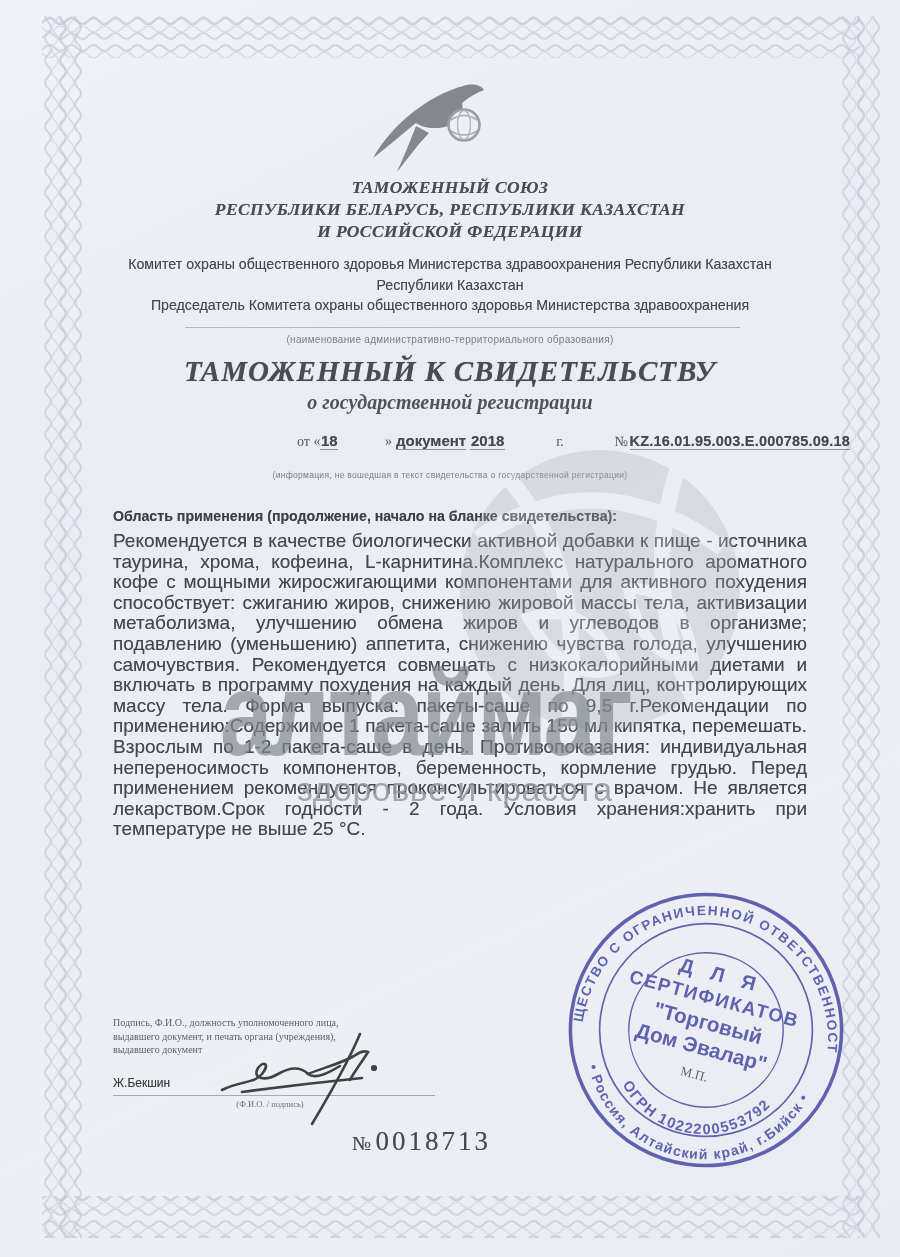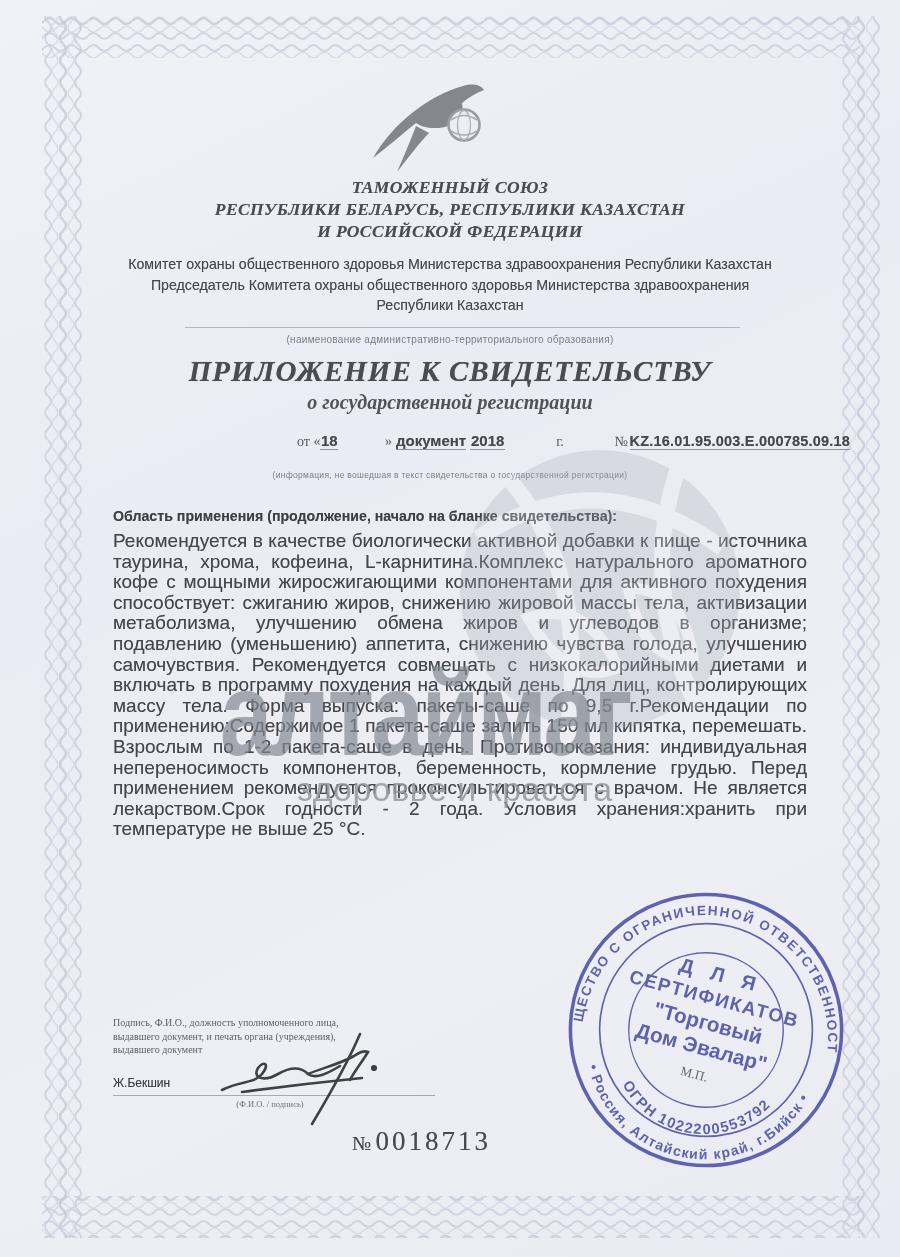--- a/index.html
+++ b/index.html
@@ -99,28 +99,28 @@
     </g>
   </svg>
 
   <div class="abs ctr union z3">
     <div>ТАМОЖЕННЫЙ СОЮЗ</div>
     <div>РЕСПУБЛИКИ БЕЛАРУСЬ, РЕСПУБЛИКИ КАЗАХСТАН</div>
     <div>И РОССИЙСКОЙ ФЕДЕРАЦИИ</div>
   </div>
   <div class="abs ctr committee z3">
     <div>Комитет охраны общественного здоровья Министерства здравоохранения Республики Казахстан</div>
+    <div>Республики Казахстан</div>
     <div>Председатель Комитета охраны общественного здоровья Министерства здравоохранения</div>
-    <div>Республики Казахстан</div>
   </div>
 
   <div class="abs region-line z3"></div>
   <div class="abs ctr region-note z3">(наименование административно-территориального образования)</div>
 
-  <div class="abs ctr doc-title z3">ПРИЛОЖЕНИЕ К СВИДЕТЕЛЬСТВУ</div>
+  <div class="abs ctr doc-title z3">ТАМОЖЕННЫЙ К СВИДЕТЕЛЬСТВУ</div>
   <div class="abs ctr doc-subtitle z3">о государственной регистрации</div>
 
   <div class="abs date-row z3">
     <span class="lbl">от «</span>
     <span class="fill f-day">18</span>
     <span class="lbl">»</span>
     <span class="gap10"></span>
     <span class="fill f-month">документ</span>
     <span class="gap10"></span>
     <span class="fill f-year">2018</span>

